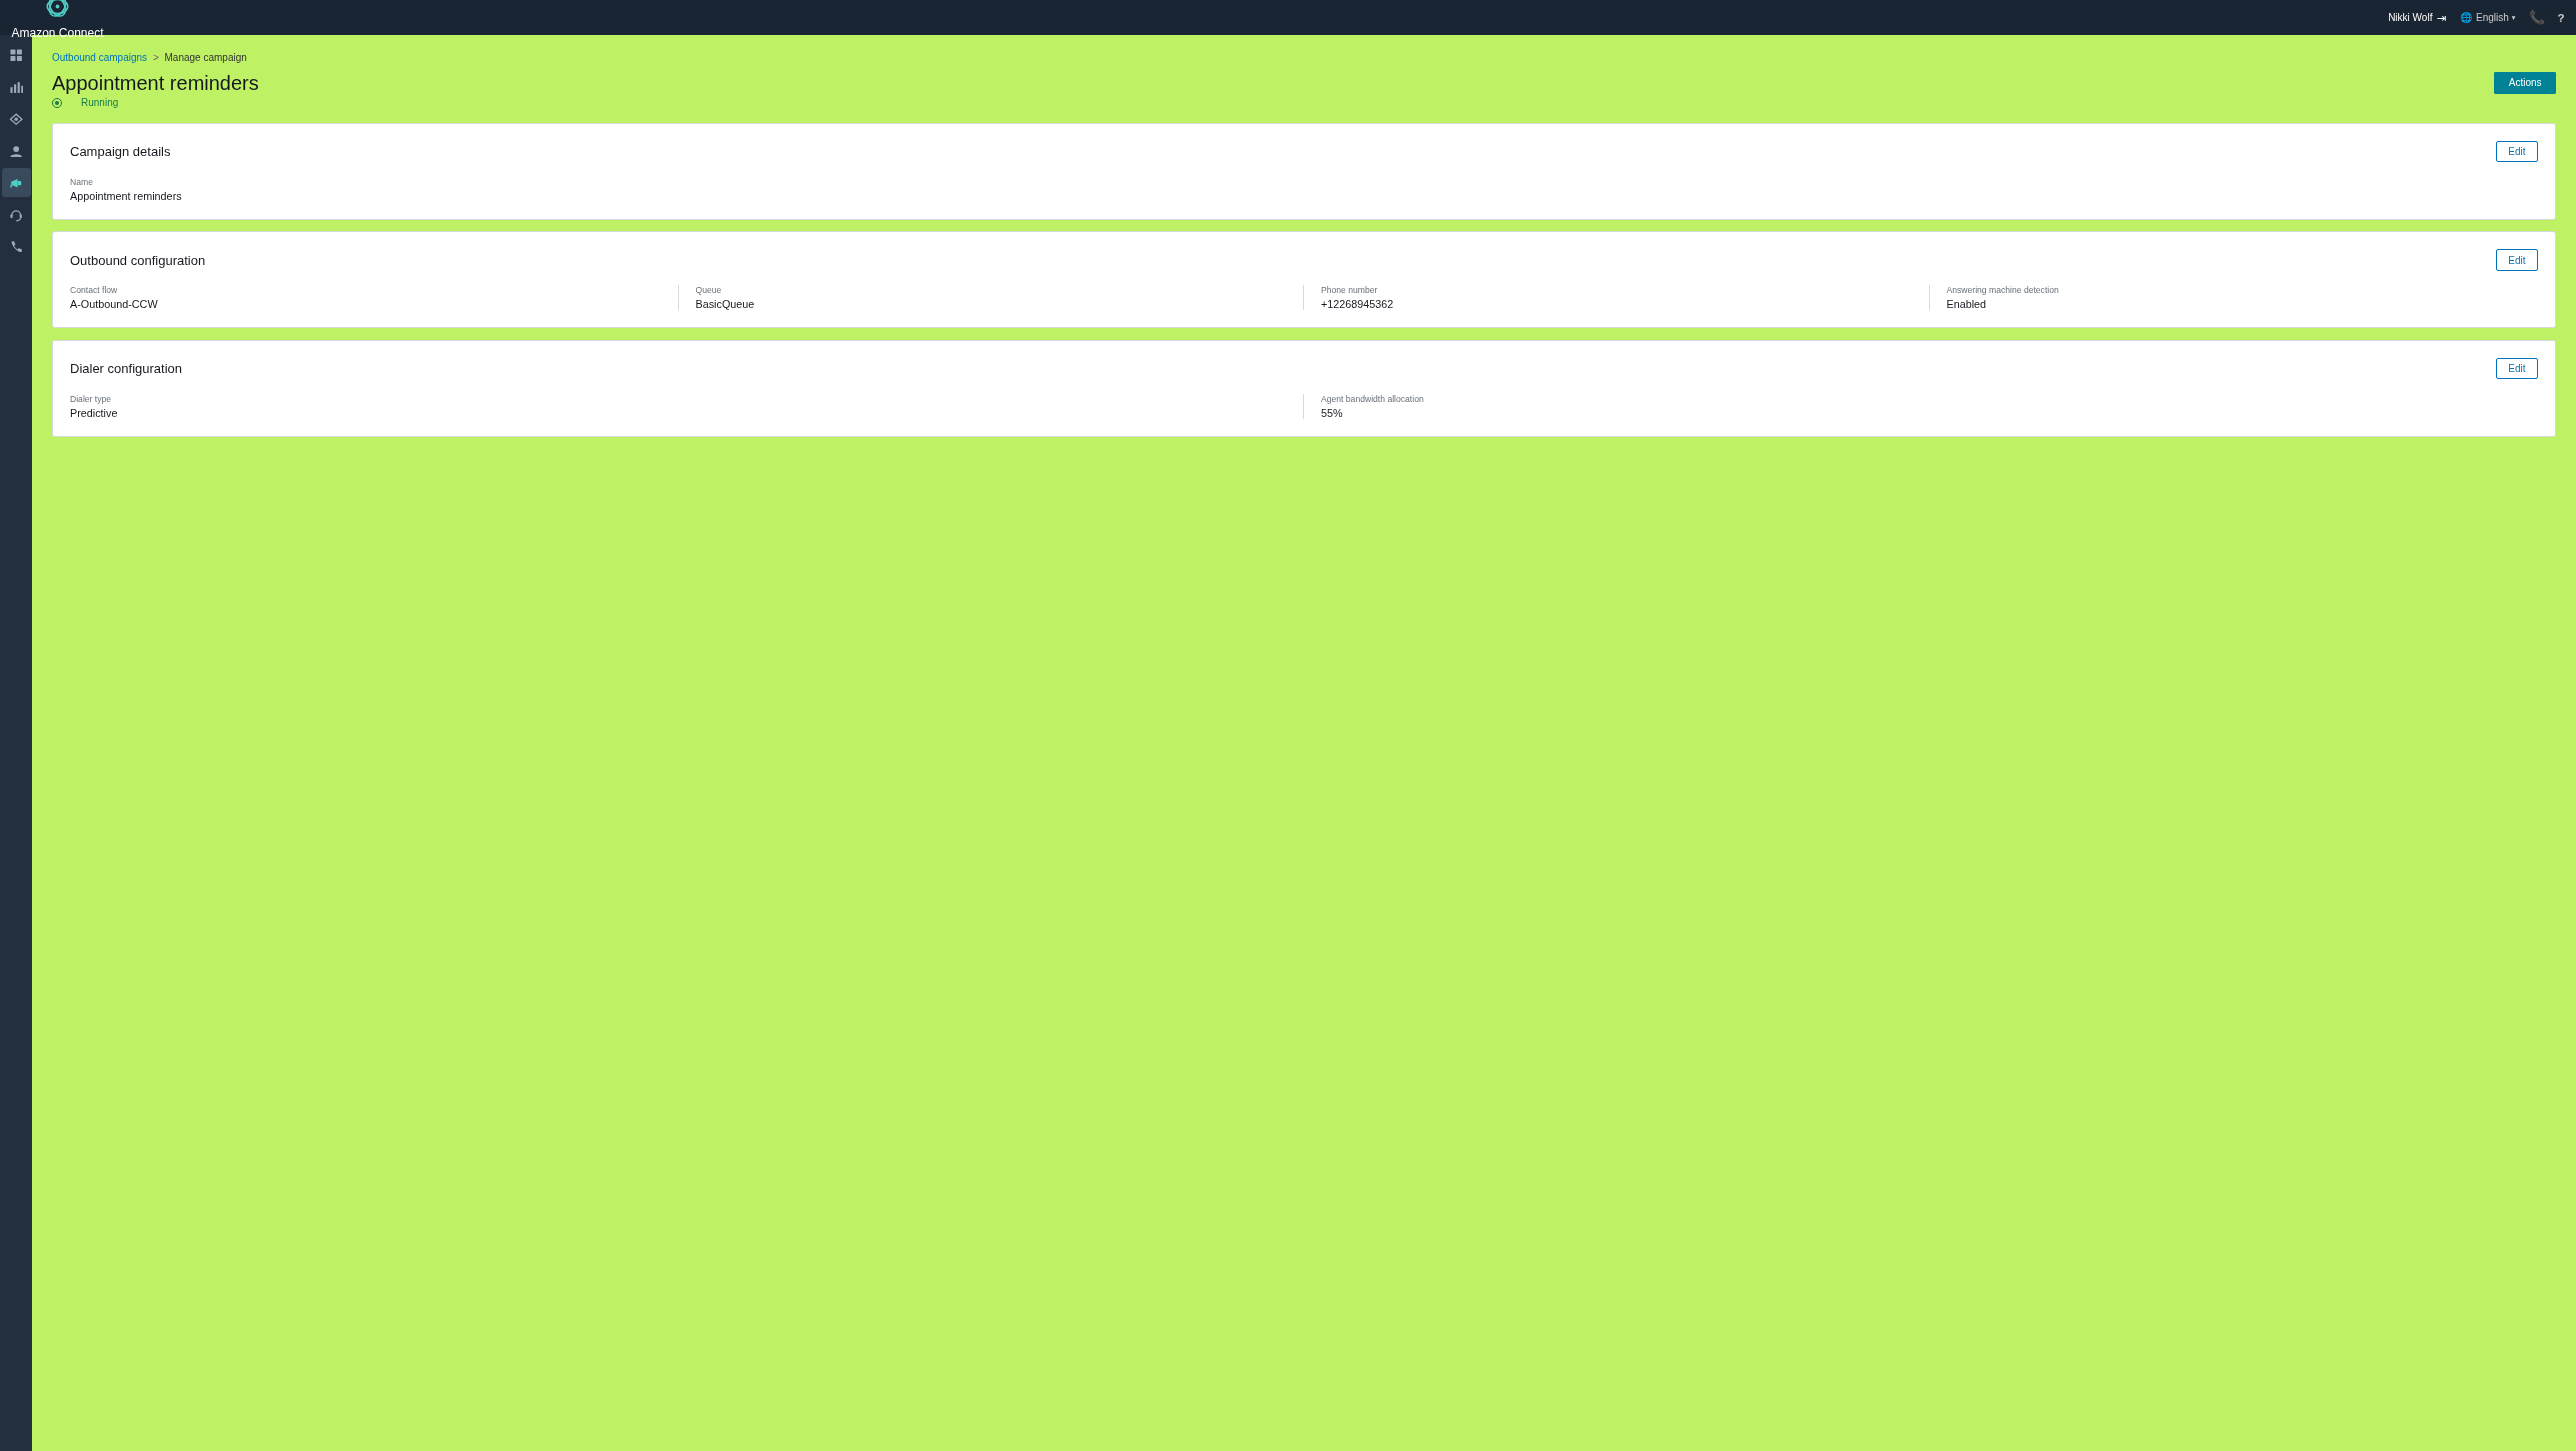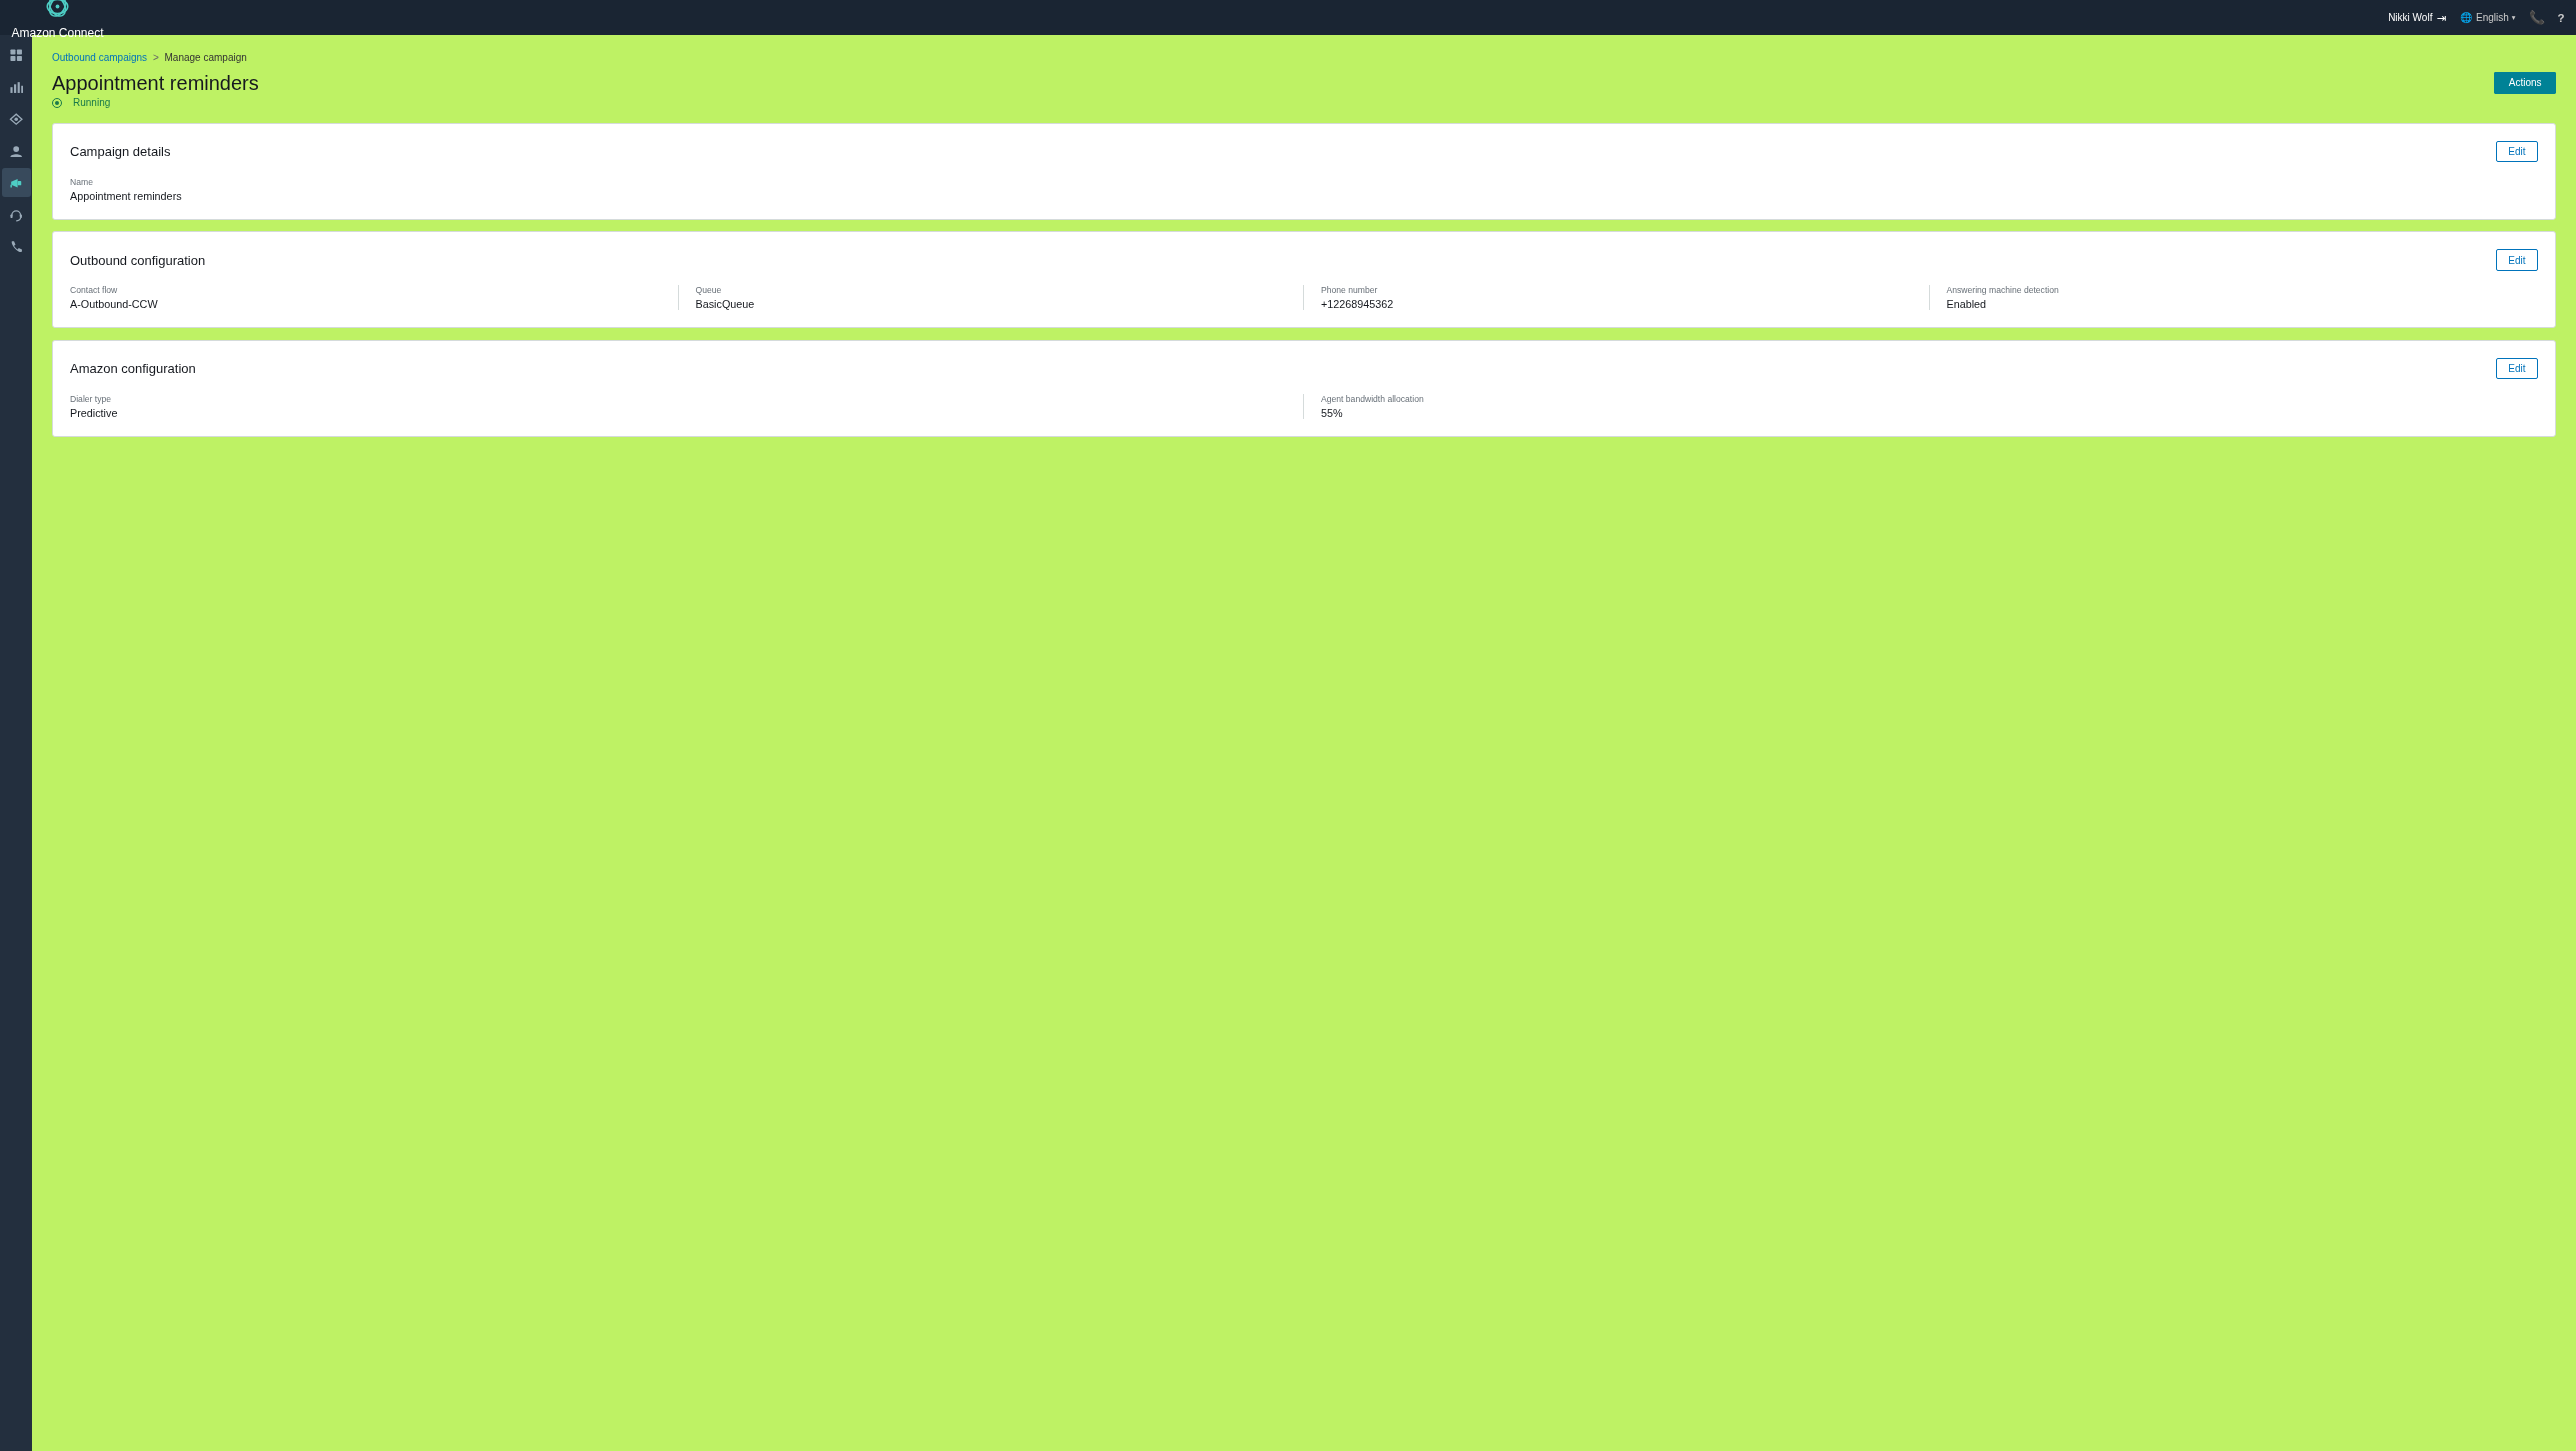--- a/index.html
+++ b/index.html
@@ -132,21 +132,21 @@
     .page-title-block {}
     .page-title {
       font-size: 20px;
       font-weight: 400;
       color: #16191f;
       margin-bottom: 2.9px;
     }
     .status-badge {
       display: flex;
       align-items: center;
-      gap: 11px;
+      gap: 19px;
       font-size: 10px;
       color: #1a7a4a;
       font-weight: 500;
     }
     .status-dot {
       width: 10px;
       height: 10px;
       border-radius: 50%;
       border: 1.4px solid #1a7a4a;
       position: relative;
@@ -368,21 +368,21 @@
         </div>
         <div class="field-item">
           <div class="field-label">Answering machine detection</div>
           <div class="field-value">Enabled</div>
         </div>
       </div>
     </div>
 
     <div class="card">
       <div class="card-header">
-        <h2 class="card-title">Amazon configuration</h2>
+        <h2 class="card-title">Dialer configuration</h2>
         <button class="edit-btn">Edit</button>
       </div>
       <div class="field-row">
         <div class="field-item">
           <div class="field-label">Dialer type</div>
           <div class="field-value">Predictive</div>
         </div>
         <div class="field-item">
           <div class="field-label">Agent bandwidth allocation</div>
           <div class="field-value">55%</div>

